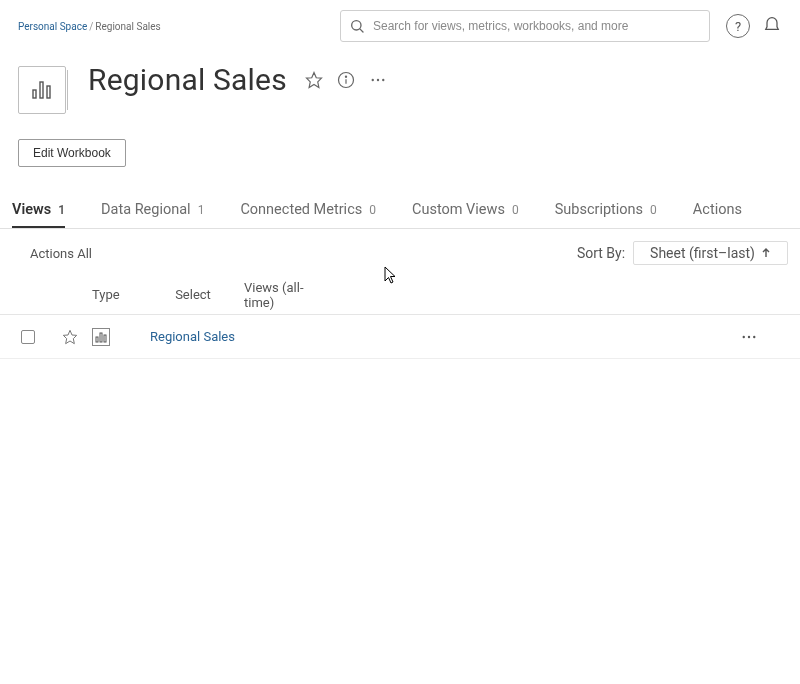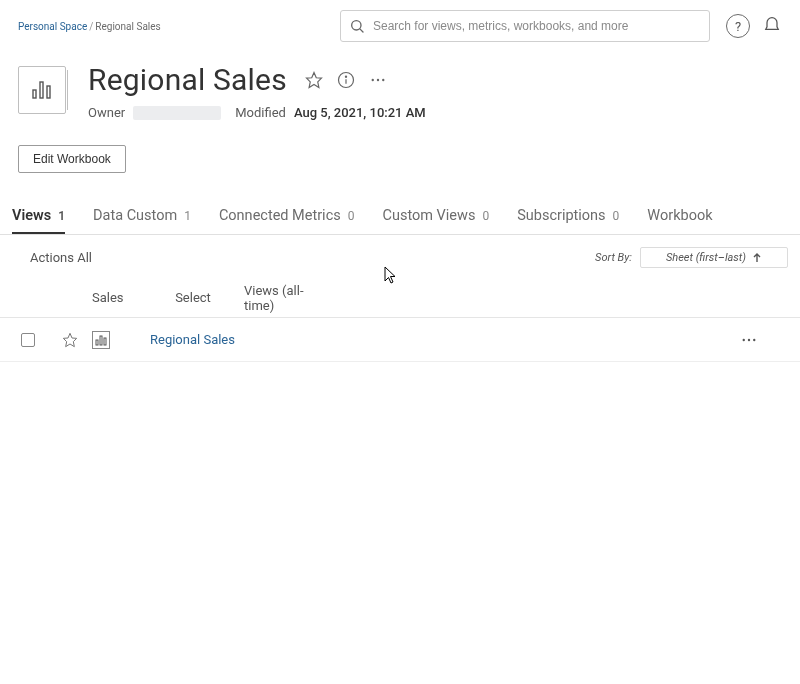--- a/index.html
+++ b/index.html
@@ -168,21 +168,21 @@
       background: #fff;
       font-size: 12px;
       padding: 6px 14px;
       border-radius: 2px;
       cursor: pointer;
       color: #333;
     }
     .tabs {
       display: flex;
       align-items: flex-end;
-      gap: 28px;
+      gap: 36px;
       padding: 34px 12px 0 12px;
       border-bottom: 1px solid #e0e0e0;
       font-size: 14.5px;
       color: #6c6c6c;
       white-space: nowrap;
     }
     .tab {
       display: flex;
       align-items: baseline;
       gap: 7px;
@@ -207,29 +207,28 @@
       align-items: center;
       padding: 12px 12px 10px 30px;
       font-size: 13px;
       color: #555;
     }
     .sortby {
       margin-left: auto;
       display: flex;
       align-items: center;
       gap: 8px;
-      font-size: 11px;
-      color: #555;
-      font-style: italic;
+      font-size: 14px;
+      color: #555;
     }
     .sort-box {
       display: flex;
       align-items: center;
       border: 1px solid #dcdcdc;
-      padding: 3px 25px;
+      padding: 3px 16px;
       border-radius: 2px;
       gap: 6px;
       cursor: pointer;
     }
     .table-wrap {
       width: 100%;
     }
     .table-head, .table-row {
       display: flex;
       align-items: center;
@@ -336,77 +335,71 @@
             <line x1="12" y1="11" x2="12" y2="17"></line>
             <circle cx="12" cy="7.5" r="0.8" fill="#666"></circle>
           </svg>
         <svg width="18" height="18" viewBox="0 0 24 24" fill="#666">
             <circle cx="5" cy="12" r="1.6"></circle>
             <circle cx="12" cy="12" r="1.6"></circle>
             <circle cx="19" cy="12" r="1.6"></circle>
           </svg>
       </div>
     </div>
-    <div class="meta-row">
-      <span class="meta-label">Owner</span>
-      <span class="owner-placeholder"></span>
-      <span class="meta-label">Modified</span>
-      <span class="meta-value-dark">Aug 5, 2021, 10:21 AM</span>
-    </div>
   </div>
 </div>
 
 <div class="actionbar">
   <button class="edit-button">Edit Workbook</button>
 </div>
 
 <div class="tabs">
   <div class="tab active">
     <span>Views</span>
     <span class="count">1</span>
   </div>
   <div class="tab">
-    <span>Data Custom</span>
+    <span>Data Regional</span>
     <span class="count">1</span>
   </div>
   <div class="tab">
     <span>Connected Metrics</span>
     <span class="count">0</span>
   </div>
   <div class="tab">
     <span>Custom Views</span>
     <span class="count">0</span>
   </div>
   <div class="tab">
     <span>Subscriptions</span>
     <span class="count">0</span>
   </div>
   <div class="tab">
-    <span>Workbook</span>
+    <span>Actions</span>
   </div>
 </div>
 
 <div class="subbar">
   <span>Actions All</span>
   <div class="sortby">
     <span>Sort By:</span>
     <div class="sort-box">
       <span>Sheet (first–last)</span>
       <svg width="10" height="10" viewBox="0 0 10 10" fill="none" stroke="#555" stroke-width="1.4">
           <path d="M5 9 L5 1 M2 4 L5 1 L8 4"></path>
         </svg>
     </div>
   </div>
 </div>
 
 <div class="table-wrap">
   <div class="table-head">
     <div class="col-check"></div>
     <div class="col-star"></div>
-    <div class="col-type">Sales</div>
+    <div class="col-type">Type</div>
     <div class="col-actions">Select</div>
     <div class="col-views">Views (all-time)</div>
   </div>
 
   <div class="table-row">
     <div class="col-check">
       <div class="checkbox"></div>
     </div>
     <div class="col-star">
       <svg class="star-outline" width="16" height="16" viewBox="0 0 24 24" fill="none" stroke="#777" stroke-width="1.5">

